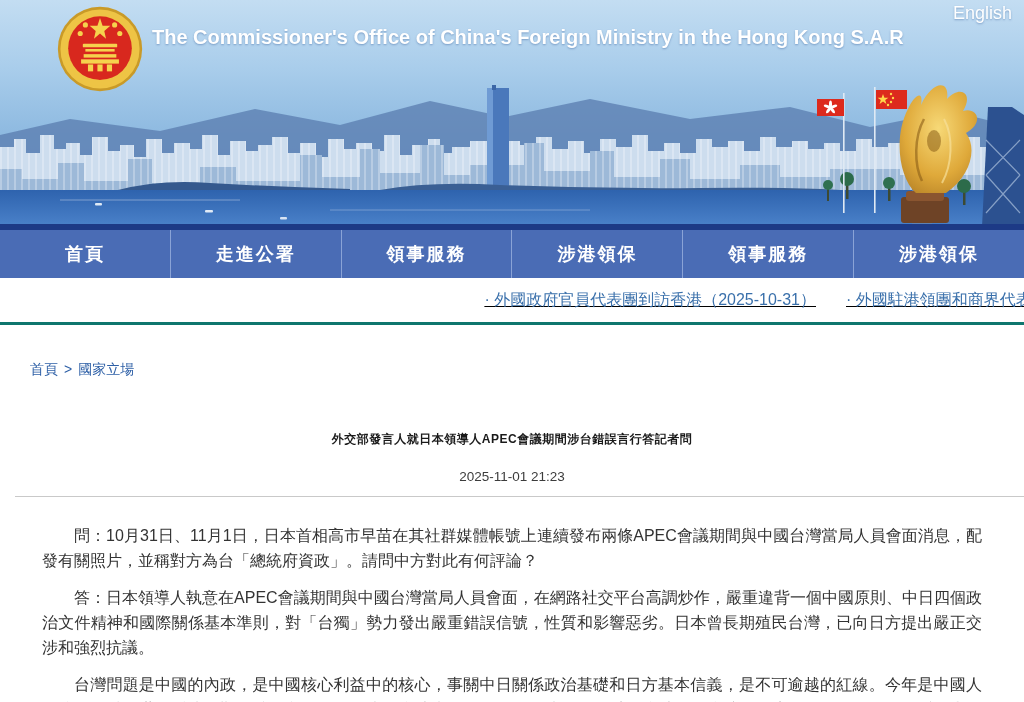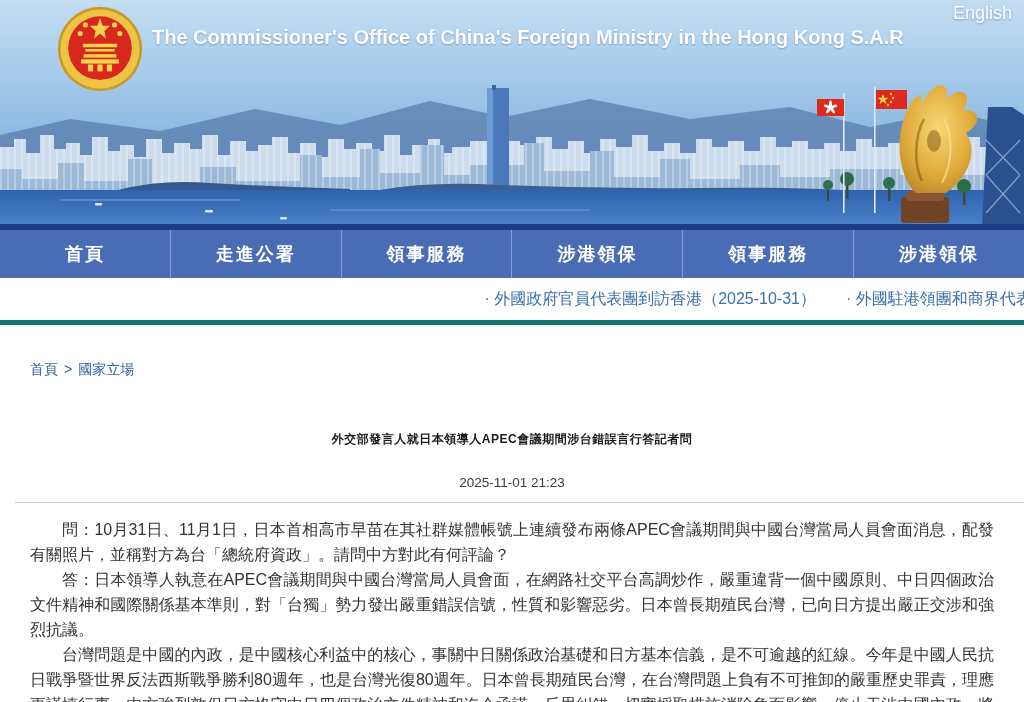--- a/index.html
+++ b/index.html
@@ -23,38 +23,38 @@
   .nav { display: flex; width: 1024px; height: 51px; background: #4a6cb5;
     border-top: 3px solid #1d3a86; }
   .nav-item { flex: 1; display: flex; align-items: center; justify-content: center;
     color: #fff; font-size: 18px; font-weight: bold; letter-spacing: 2px; cursor: pointer;
     border-left: 1px solid #8aa3d6; }
   .nav-item:first-child { border-left: none; }
 
   
   .ticker { width: 1024px; height: 47px; display: flex; align-items: center;
     justify-content: flex-end; gap: 30px; white-space: nowrap; overflow: hidden;
-    border-bottom: 5px solid #0f766e; padding-right: 0; }
+    border-bottom: 3px solid #0f766e; padding-right: 0; text-decoration: underline; }
   .ticker-item { color: #3a70ab; font-size: 16px; cursor: pointer; flex: 0 0 auto; }
   .ticker-item:last-child { width: 178px; overflow: hidden; }
 
   
   .content { width: 1024px; background: #fff; }
   .breadcrumb { padding: 36px 0 0 30px; font-size: 14px; color: #2d5fa6; }
   .breadcrumb a { color: #2d5fa6; text-decoration: none; cursor: pointer; }
   .breadcrumb .sep { margin: 0 6px; color: #2d5fa6; }
 
   .article-title { margin-top: 52px; text-align: center; font-size: 12px;
     font-weight: bold; color: #1a1a1a; letter-spacing: 0.5px; }
-  .article-date { margin-top: 27px; text-align: center; font-size: 13.5px; color: #3c3c3c; }
+  .article-date { margin-top: 21px; text-align: center; font-size: 13.5px; color: #3c3c3c; }
   .title-divider { border: none; border-top: 1px solid #c9c9c9; margin: 12px 0 0 15px; }
 
   .article-body { padding: 14px 30px 0 30px; font-size: 16px; line-height: 25px;
     color: #333; text-align: justify; }
-  .article-body p { text-indent: 2em; margin: 0; }
+  .article-body p { text-indent: 2em; margin: 12px; }
 </style>
 </head>
 <body>
 
 <div class="banner">
   <span class="english-link">English</span>
 
   <svg class="emblem" viewBox="0 0 100 100">
     <circle cx="50" cy="50" r="49" fill="#c99a28"></circle>
     <circle cx="50" cy="50" r="46" fill="#eec445"></circle>

